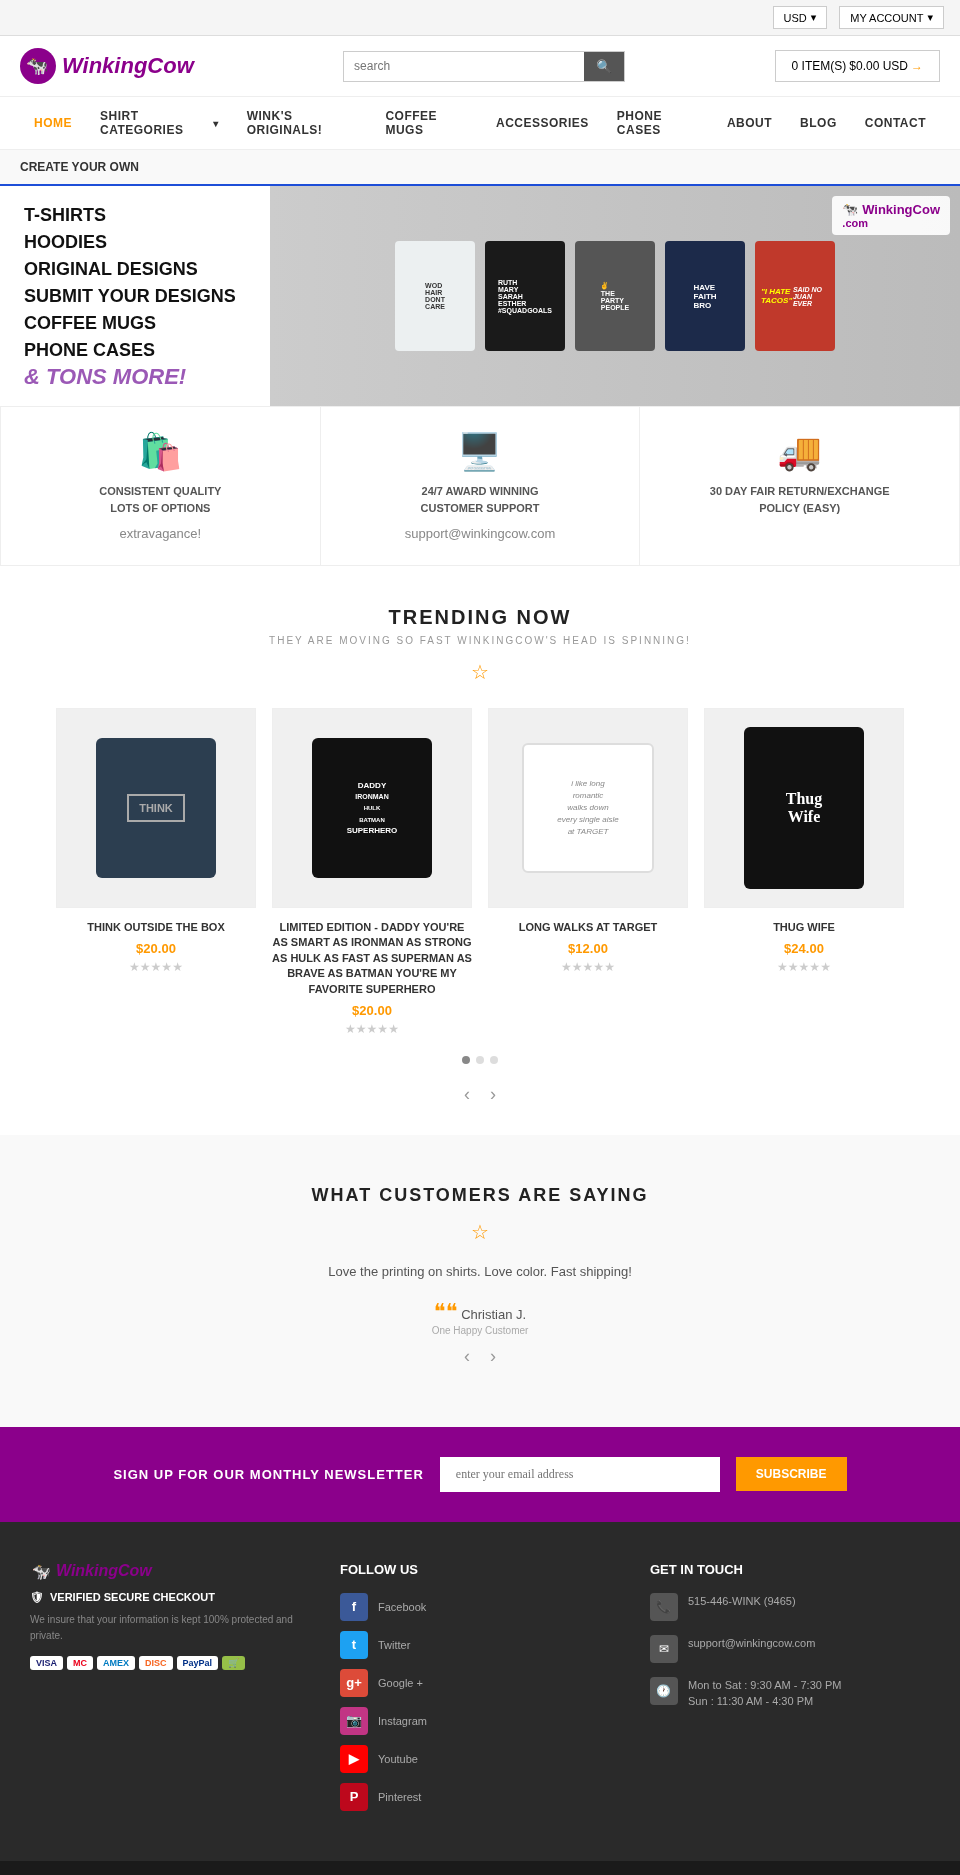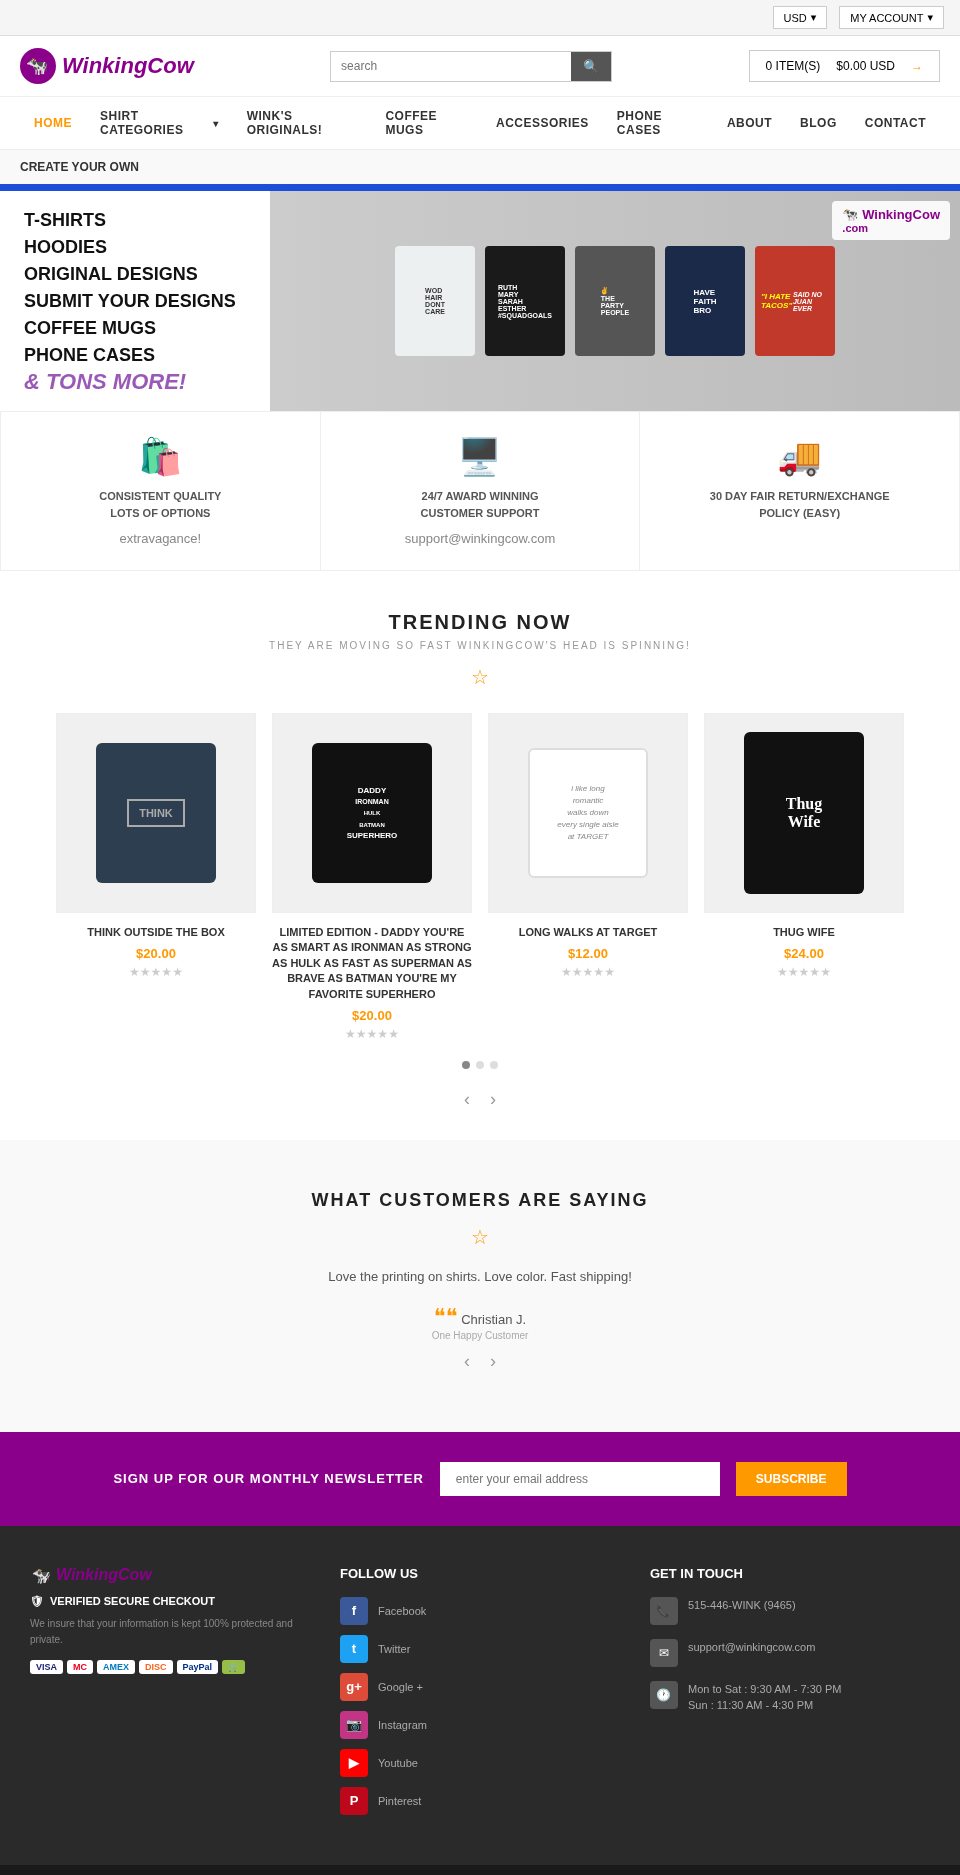--- a/index.html
+++ b/index.html
@@ -10,29 +10,29 @@
     .top-bar-btn { border: 1px solid #ccc; background: #fff; padding: 4px 10px; font-size: 11px; cursor: pointer; display: flex; align-items: center; gap: 4px; }
 
     
     .header { display: flex; align-items: center; justify-content: space-between; padding: 12px 20px; background: #fff; }
     .logo { display: flex; align-items: center; gap: 6px; }
     .logo-text { color: #8b008b; font-size: 22px; font-weight: bold; font-style: italic; }
     .logo-icon { width: 36px; height: 36px; background: #8b008b; border-radius: 50%; display: flex; align-items: center; justify-content: center; color: #fff; font-size: 18px; }
     .search-bar { display: flex; border: 1px solid #ccc; }
     .search-bar input { width: 240px; padding: 7px 10px; border: none; outline: none; font-size: 12px; color: #999; }
     .search-bar button { background: #555; color: #fff; border: none; padding: 7px 12px; cursor: pointer; font-size: 13px; }
-    .cart-btn { border: 1px solid #ccc; padding: 8px 16px; font-size: 12px; display: flex; align-items: center; gap: 16px; cursor: pointer; background: #fff; }
+    .cart-btn { border: 1px solid #ccc; padding: 8px 16px; font-size: 12px; display: flex; align-items: center; gap: 3px; cursor: pointer; background: #fff; }
     .cart-btn span.arrow { color: #f90; font-weight: bold; }
 
     
     .nav { background: #fff; border-top: 1px solid #eee; border-bottom: 1px solid #eee; padding: 0 20px; display: flex; align-items: center; gap: 0; }
     .nav-item { padding: 12px 14px; font-size: 12px; font-weight: bold; cursor: pointer; color: #333; text-transform: uppercase; letter-spacing: 0.5px; text-decoration: none; display: flex; align-items: center; gap: 3px; }
     .nav-item.active { color: #f90; }
     .nav-item .chevron { font-size: 10px; }
-    .subnav { background: #f9f9f9; padding: 10px 20px; border-bottom: 7px solid #1d4ed8; }
+    .subnav { background: #f9f9f9; padding: 10px 20px; border-bottom: 2px solid #1d4ed8; }
     .subnav-item { font-size: 12px; font-weight: bold; color: #333; text-transform: uppercase; cursor: pointer; }
 
     
     .hero { position: relative; height: 220px; background: linear-gradient(135deg, #fff 0%, #f0f0f0 50%, #e8e8e8 100%); overflow: hidden; display: flex; }
     .hero-left { width: 270px; padding: 20px 24px; display: flex; flex-direction: column; justify-content: center; background: #fff; }
     .hero-left .item { font-size: 18px; font-weight: 900; color: #111; text-transform: uppercase; line-height: 1.5; }
     .hero-left .tons { color: #9b59b6; font-size: 22px; font-style: italic; font-weight: 900; }
     .hero-right { flex: 1; background: linear-gradient(to right, #ccc, #bbb); position: relative; overflow: hidden; display: flex; align-items: center; justify-content: center; }
     .hero-shirts { display: flex; gap: 10px; align-items: flex-end; padding: 0 20px; }
     .shirt-img { width: 80px; height: 110px; border-radius: 4px; display: flex; align-items: center; justify-content: center; font-size: 8px; font-weight: bold; text-align: left; padding: 6px; color: #fff; }
@@ -63,39 +63,39 @@
     .product-img { width: 200px; height: 200px; background: #f0f0f0; display: flex; align-items: center; justify-content: center; margin-bottom: 12px; position: relative; overflow: hidden; border: 1px solid #eee; }
     .product-title { font-size: 11px; font-weight: bold; color: #333; text-transform: uppercase; margin-bottom: 6px; line-height: 1.4; }
     .product-price { color: #f90; font-size: 13px; font-weight: bold; }
     .product-rating { color: #ccc; font-size: 12px; margin-top: 4px; }
 
     
     .shirt-think { background: #2c3e50; width: 120px; height: 140px; border-radius: 6px; display: flex; align-items: center; justify-content: center; position: relative; }
     .shirt-think-text { color: #aaa; font-size: 11px; font-weight: bold; border: 2px solid #aaa; padding: 6px 10px; }
     .shirt-daddy { background: #111; width: 120px; height: 140px; border-radius: 6px; display: flex; align-items: center; justify-content: center; }
     .shirt-daddy-text { color: #fff; font-size: 8px; font-weight: bold; text-align: center; line-height: 1.4; }
-    .mug-target { background: #fff; width: 120px; height: 130px; border-radius: 6px; border: 2px solid #ddd; display: flex; align-items: center; justify-content: center; }
+    .mug-target { background: #fff; width: 132px; height: 130px; border-radius: 6px; border: 2px solid #ddd; display: flex; align-items: center; justify-content: center; }
     .mug-text { color: #888; font-size: 8px; text-align: center; font-style: italic; line-height: 1.5; }
     .shirt-thug { background: #111; width: 120px; height: 162px; border-radius: 6px; display: flex; align-items: center; justify-content: center; }
     .shirt-thug-text { color: #fff; font-size: 16px; font-weight: bold; font-family: Georgia, serif; }
     .nav-arrows { text-align: center; padding: 10px; color: #ccc; font-size: 18px; display: flex; justify-content: center; gap: 20px; }
     .nav-arrows span { cursor: pointer; color: #999; }
 
     
     .testimonial-section { background: #f9f9f9; padding: 50px 20px; text-align: center; }
     .testimonial-title { font-size: 18px; font-weight: 900; letter-spacing: 2px; text-transform: uppercase; color: #222; }
     .testimonial-text { font-size: 13px; color: #555; margin: 20px auto; max-width: 500px; }
     .testimonial-author { font-size: 13px; color: #555; margin-top: 18px; }
     .quote-icon { color: #f90; font-size: 22px; }
     .author-sub { font-size: 10px; color: #aaa; }
 
     
     .newsletter { background: #8b008b; padding: 30px 40px; display: flex; align-items: center; justify-content: center; gap: 16px; }
     .newsletter-text { color: #fff; font-size: 13px; font-weight: bold; letter-spacing: 1px; text-transform: uppercase; }
-    .newsletter-input { padding: 10px 16px; border: none; outline: none; width: 280px; font-size: 12px; color: #999; }
+    .newsletter-input { padding: 10px 16px; border: none; outline: none; width: 280px; font-size: 12px; color: #999; font-family: Liberation Serif, serif; }
     .newsletter-btn { background: #f90; color: #fff; border: none; padding: 10px 20px; font-size: 12px; font-weight: bold; cursor: pointer; text-transform: uppercase; }
 
     
     .footer { background: #2a2a2a; color: #aaa; padding: 40px 30px; display: flex; gap: 30px; }
     .footer-col { flex: 1; }
     .footer-logo { color: #8b008b; font-size: 16px; font-weight: bold; font-style: italic; display: flex; align-items: center; gap: 6px; margin-bottom: 10px; }
     .footer-secure { display: flex; align-items: center; gap: 6px; color: #fff; font-size: 11px; font-weight: bold; margin-bottom: 8px; }
     .footer-desc { font-size: 10px; color: #888; line-height: 1.6; margin-bottom: 12px; }
     .payment-icons { display: flex; gap: 4px; flex-wrap: wrap; margin-top: 8px; }
     .payment-icon { background: #fff; border-radius: 3px; padding: 2px 6px; font-size: 9px; font-weight: bold; color: #333; }

